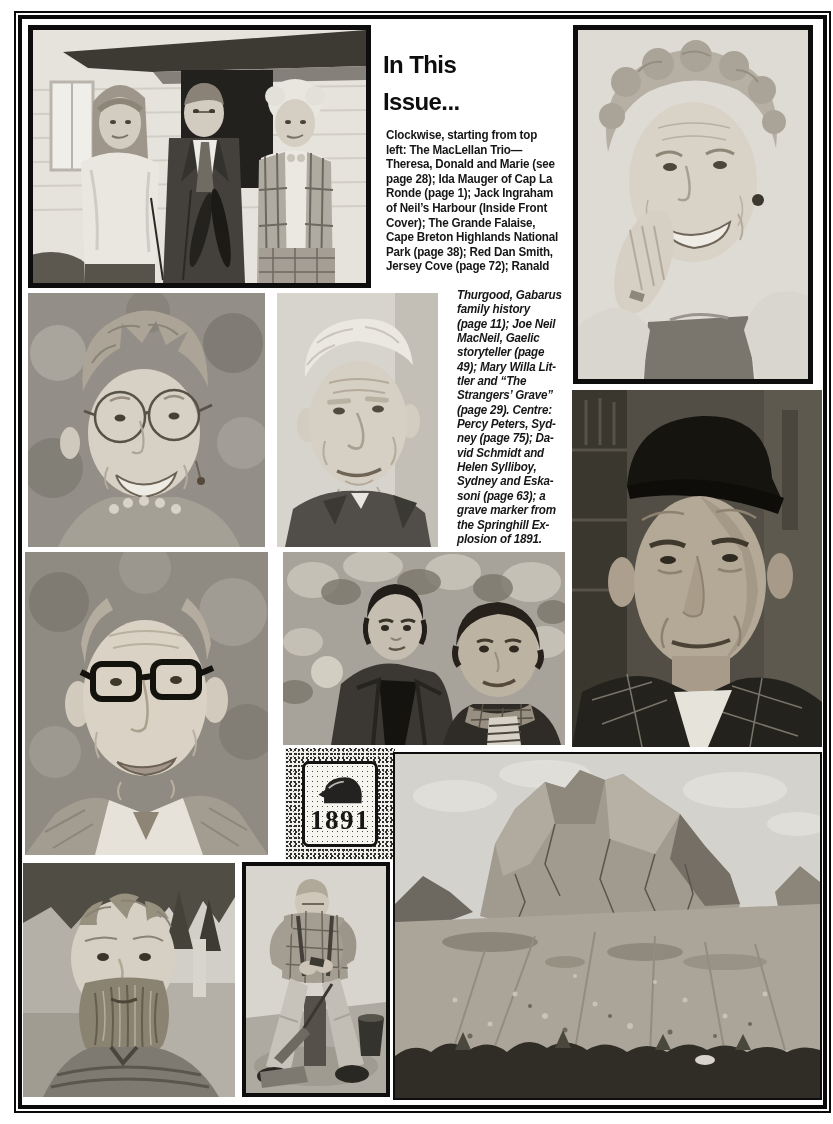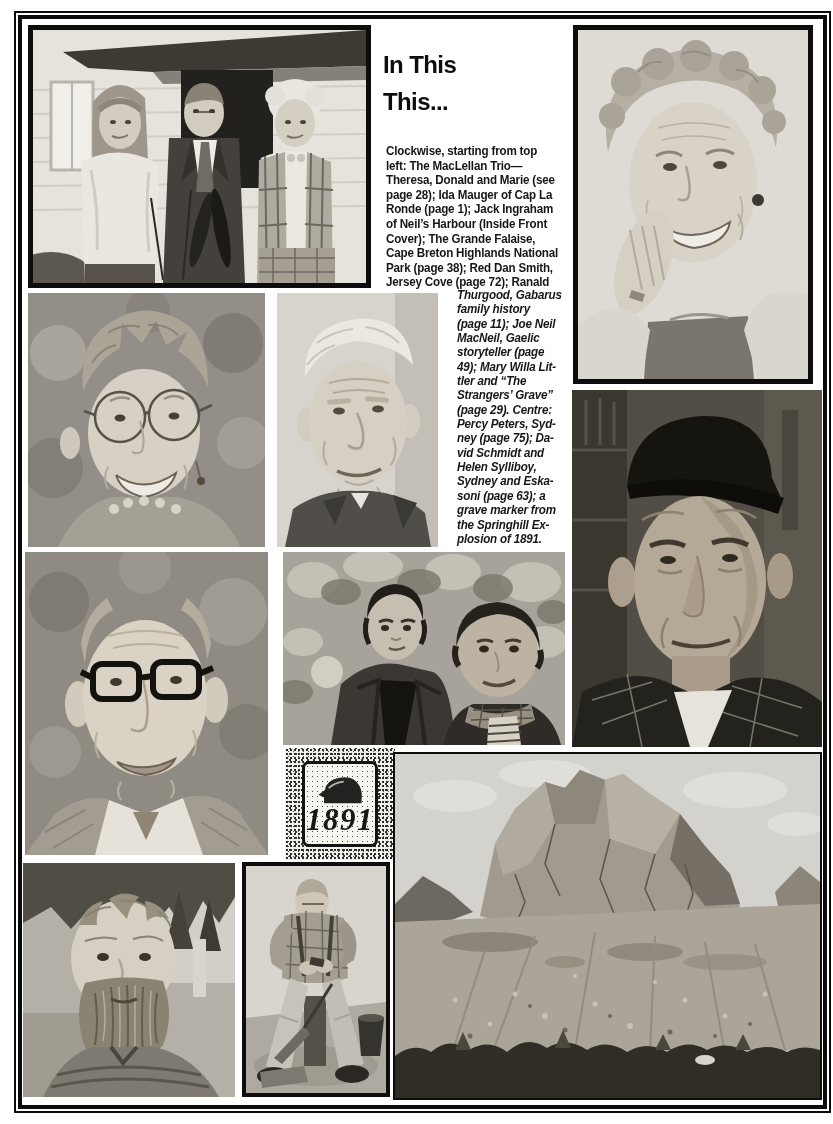--- a/index.html
+++ b/index.html
@@ -11,38 +11,38 @@
     box-sizing:border-box;border:2px solid #0a0a0a;padding:2px;}
   .frame-inner{width:100%;height:100%;box-sizing:border-box;border:4px solid #0a0a0a;}
   .photo{position:absolute;overflow:hidden;background:#c9c5be;box-sizing:border-box;}
   .photo svg{display:block;width:100%;height:100%;}
   .b5{border:5px solid #0d0d0d;}
   .b4{border:4px solid #0d0d0d;}
   .b2{border:2px solid #0d0d0d;}
   .title{position:absolute;left:383px;top:46px;font-size:24px;line-height:37px;
     font-weight:bold;letter-spacing:-0.6px;color:#0d0d0d;}
   .col{position:absolute;color:#161616;}
-  #wide-col{left:386px;top:128px;margin-top:16px;}
+  #wide-col{left:386px;top:128px;}
   #narrow-col{left:457px;top:288px;font-style:italic;}
   .tl{font-weight:bold;font-size:12.5px;line-height:14.6px;letter-spacing:-0.2px;
     white-space:nowrap;transform:scaleX(.93);transform-origin:0 50%;}
   #narrow-col .tl{line-height:14.35px;}
   #marker{left:285px;top:748px;width:110px;height:112px;position:absolute;
     background-color:#f2f0ea;
     background-image:radial-gradient(#2c2c2c .8px,transparent 1px),
       radial-gradient(#2c2c2c .7px,transparent .9px),
       radial-gradient(#55524c .6px,transparent .8px);
     background-size:4px 4px,6px 6px,5px 5px;background-position:0 0,2px 3px,1px 1px;
     display:flex;align-items:center;justify-content:center;}
   #marker-box{width:76px;height:86px;background:#f7f5f0;border:3px solid #131313;
     border-radius:7px;display:flex;flex-direction:column;align-items:center;
     justify-content:center;box-sizing:border-box;
     background-image:radial-gradient(#4a473f .5px,transparent .7px);background-size:5px 5px;}
-  #marker-year{font-family:"Liberation Serif",serif;font-weight:bold;font-size:31px;
-    letter-spacing:1.5px;color:#181715;line-height:28px;margin-top:1px;font-style:italic;}
+  #marker-year{font-family:"Liberation Serif",serif;font-weight:bold;font-size:27px;
+    letter-spacing:1.5px;color:#181715;line-height:28px;margin-top:1px;}
 </style>
 </head>
 <body>
 
 <div class="frame">
   <div class="frame-inner"></div>
 </div>
 
 <div class="photo b5" style="left:28px;top:25px;width:343px;height:263px;">
   <svg viewBox="0 0 333 253" preserveAspectRatio="none">
@@ -555,21 +555,21 @@
         <polygon points="160,294 168,276 176,294"></polygon>
       <polygon points="260,296 268,280 276,296"></polygon>
         <polygon points="340,296 348,280 356,296"></polygon>
     </g>
     <ellipse cx="310" cy="306" rx="10" ry="5" fill="#d8d4cc"></ellipse>
   </svg>
 </div>
 
 <div class="title">
   <div>In This</div>
-  <div>This...</div>
+  <div>Issue...</div>
 </div>
 
 <div class="col" id="wide-col">
     <div class="tl">Clockwise, starting from top</div>
     <div class="tl">left: The MacLellan Trio—</div>
     <div class="tl">Theresa, Donald and Marie (see</div>
     <div class="tl">page 28); Ida Mauger of Cap La</div>
     <div class="tl">Ronde (page 1); Jack Ingraham</div>
     <div class="tl">of Neil’s Harbour (Inside Front</div>
     <div class="tl">Cover); The Grande Falaise,</div>

